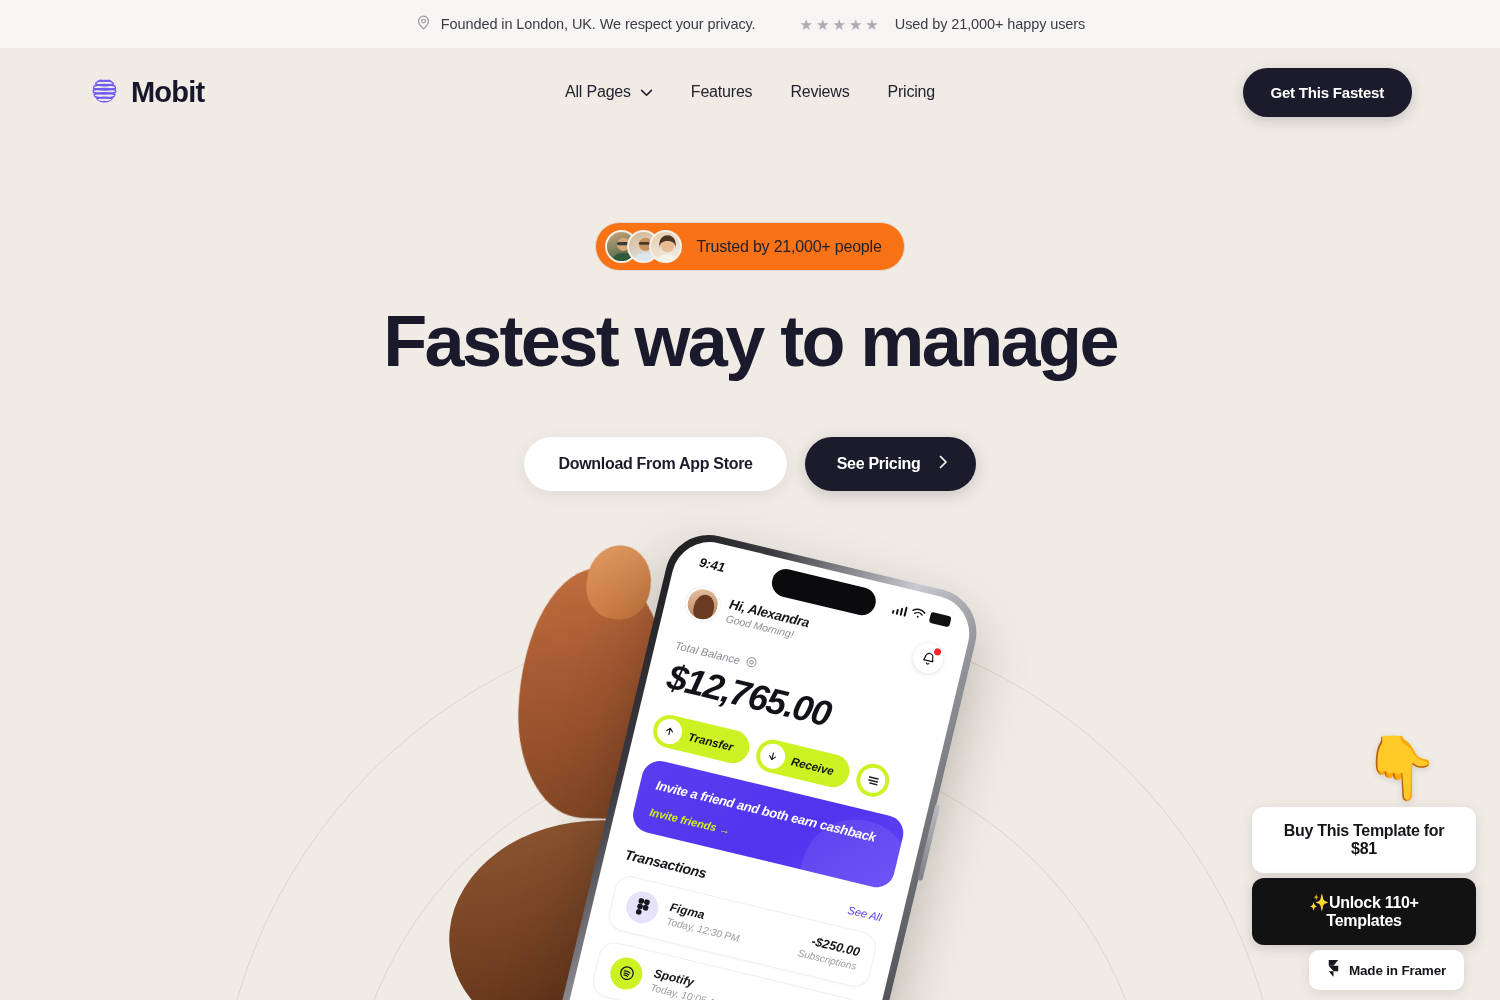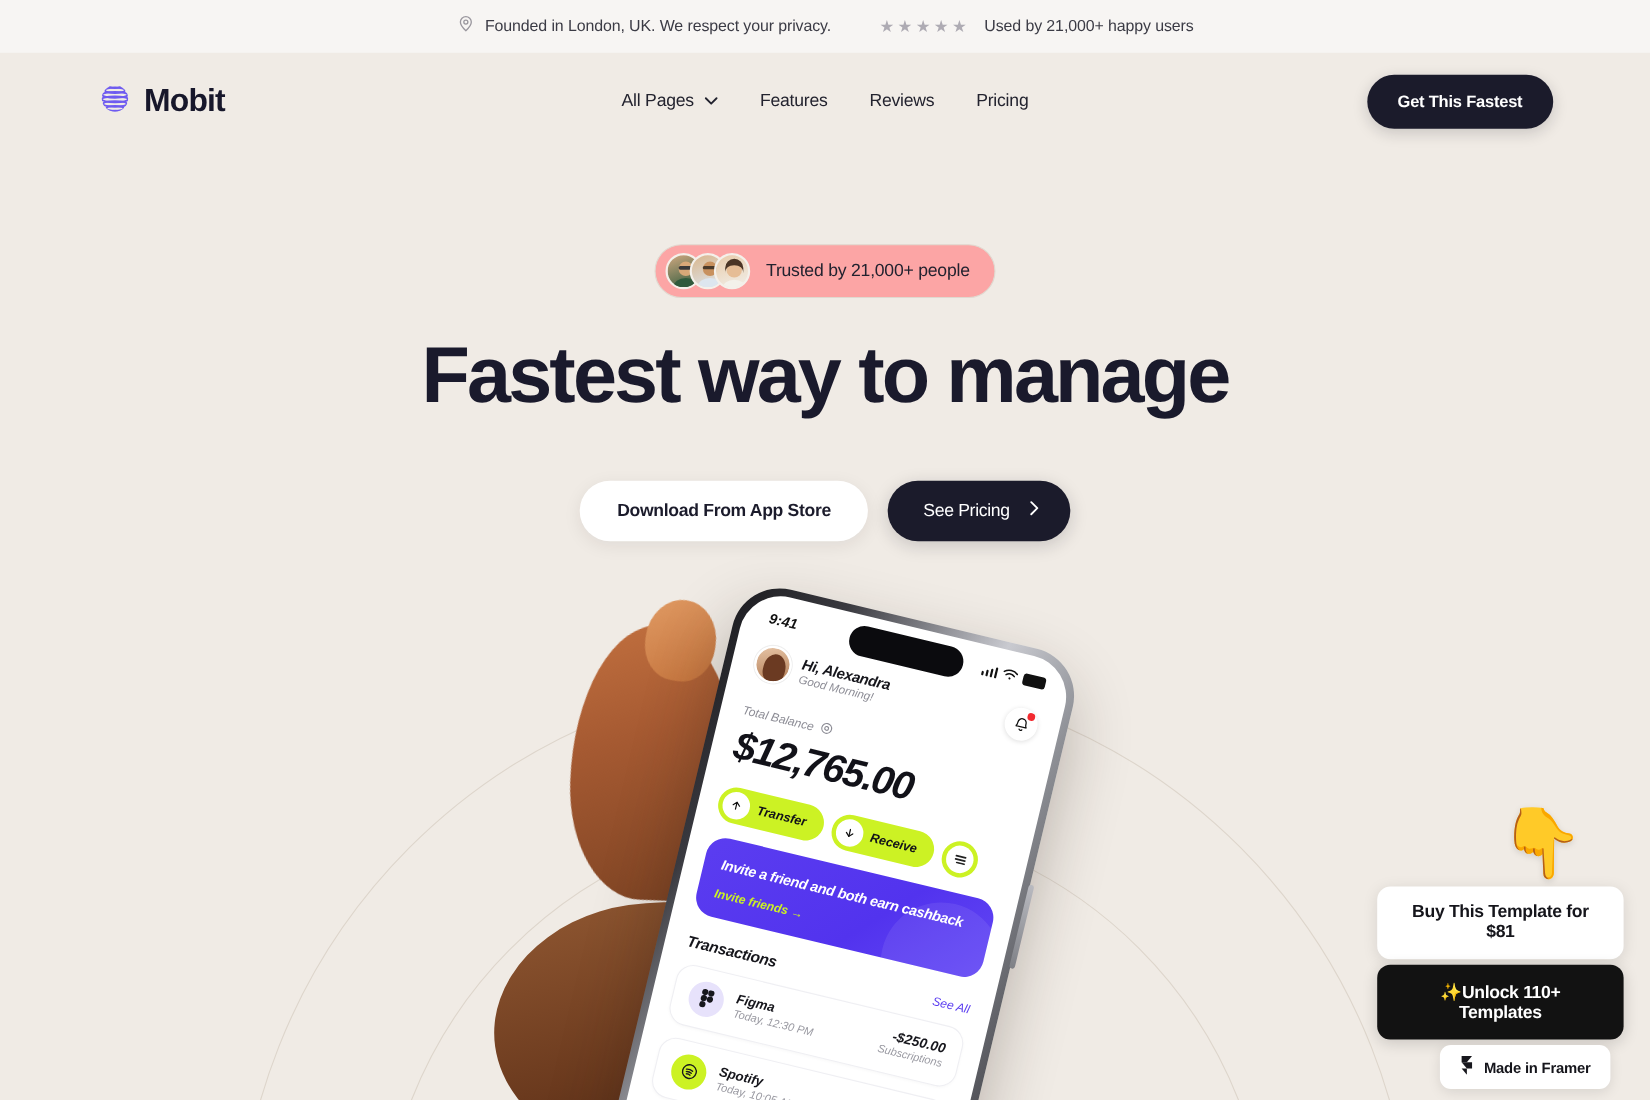--- a/index.html
+++ b/index.html
@@ -97,21 +97,21 @@
   .hero-inner {
     position: relative;
     z-index: 20;
     text-align: center;
     padding-top: 86px;
   }
   .trust-pill {
     display: inline-flex;
     align-items: center;
     gap: 14px;
-    background: #fca5a5;
+    background: #f97316;
     border: 1px solid #e0d9d0;
     border-radius: 999px;
     padding: 7px 22px 7px 9px;
   }
   .avatars { display: flex; }
   .avatar {
     width: 33px; height: 33px;
     border-radius: 50%;
     border: 2px solid #f4f0ea;
     margin-left: -11px;
@@ -149,21 +149,21 @@
     border-radius: 999px;
     border: none;
     cursor: pointer;
     letter-spacing: -0.3px;
     box-shadow: 0 4px 16px rgba(40,30,20,.08);
   }
   .btn-dark {
     background: #1b1b2b;
     color: #ffffff;
     font-size: 16px;
-    font-weight: 400;
+    font-weight: 700;
     padding: 18px 28px 18px 32px;
     border-radius: 999px;
     border: none;
     cursor: pointer;
     letter-spacing: -0.3px;
     display: flex;
     align-items: center;
     gap: 18px;
     box-shadow: 0 4px 16px rgba(20,20,35,.18);
   }

